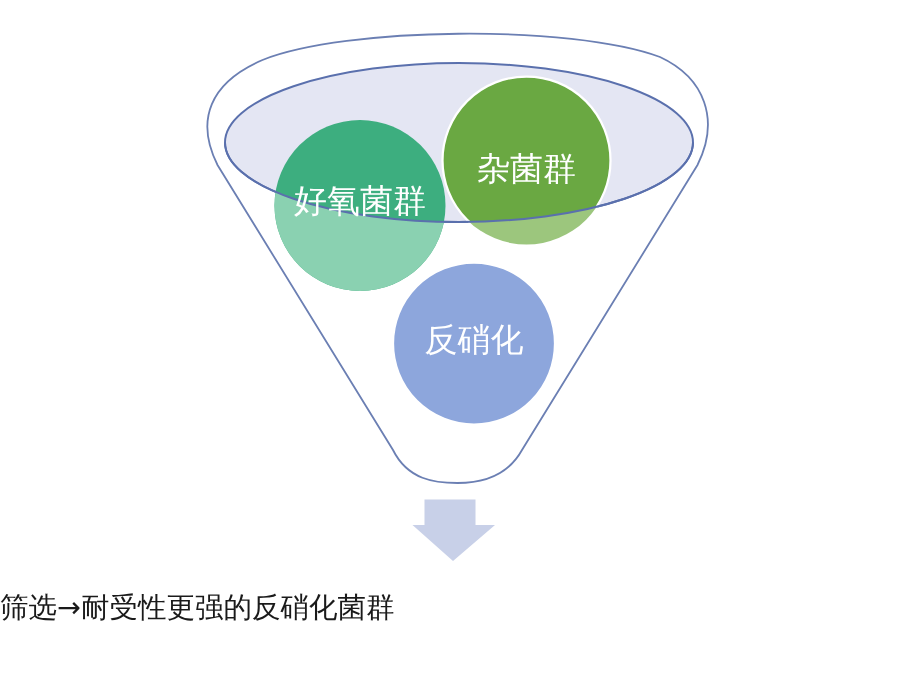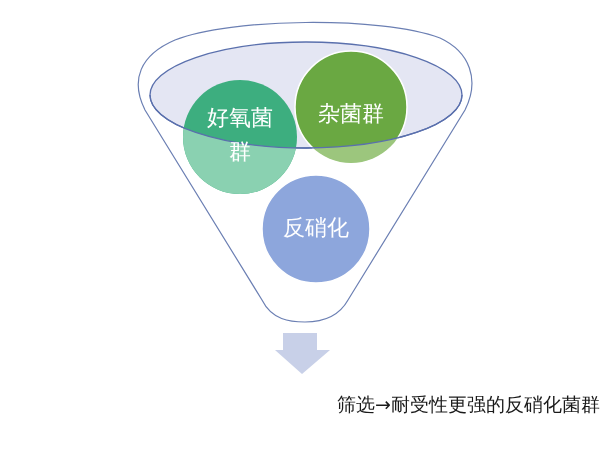--- a/index.html
+++ b/index.html
@@ -6,21 +6,21 @@
   body { width: 600px; height: 450px; position: relative; overflow: hidden;
          font-family: "DejaVu Sans", "Liberation Sans", sans-serif; }
   #diagram { position: absolute; left: 0; top: 0; width: 600px; height: 450px; }
   .circle-label {
     position: absolute; color: #ffffff; text-align: center;
     font-size: 22px; line-height: 34px; letter-spacing: 0px;
     display: flex; align-items: center; justify-content: center;
   }
   #caption {
     position: absolute; left: 0; width: 600px; top: 392px;
-    text-align: right; font-size: 19px; color: #1a1a1a;
+    text-align: left; font-size: 19px; color: #1a1a1a;
   }
 </style>
 </head>
 <body>
 
 <svg id="diagram" viewBox="0 0 600 450" xmlns="http://www.w3.org/2000/svg">
   <defs>
     <clipPath id="below-rim">
 
       <path d="M0,95 L0,450 L600,450 L600,95 L462,95 A156,53 0 0 1 150,95 Z"></path>
@@ -45,21 +45,21 @@
   <circle cx="351" cy="107" r="56" fill="#6aa842" stroke="#ffffff" stroke-width="1.5"></circle>
   <circle cx="351" cy="107" r="56" fill="#9cc67d" clip-path="url(#below-rim)"></circle>
 
   <path d="M150,95 A156,53 0 0 0 462,95" fill="none" stroke="#5a70ad" stroke-width="1.3"></path>
 
   <circle cx="316" cy="229" r="54" fill="#8da6dc" stroke="#ffffff" stroke-width="1.5"></circle>
 
   <path d="M283,333 L317,333 L317,350 L330,350 L302,374 L275,350 L283,350 Z" fill="#c8d0e8"></path>
 </svg>
 
-<div class="circle-label" style="left:190px; top:95px; width:100px; height:80px; flex-direction:column;">
+<div class="circle-label" style="left:190px; top:95px; width:100px; height:80px; flex-direction:row;">
   <span>好氧菌</span>
   <span>群</span>
 </div>
 
 <div class="circle-label" style="left:300px; top:95px; width:102px; height:38px;">
   <span>杂菌群</span>
 </div>
 
 <div class="circle-label" style="left:266px; top:192px; width:100px; height:72px; flex-direction:row;">
   <span>反硝化</span>

